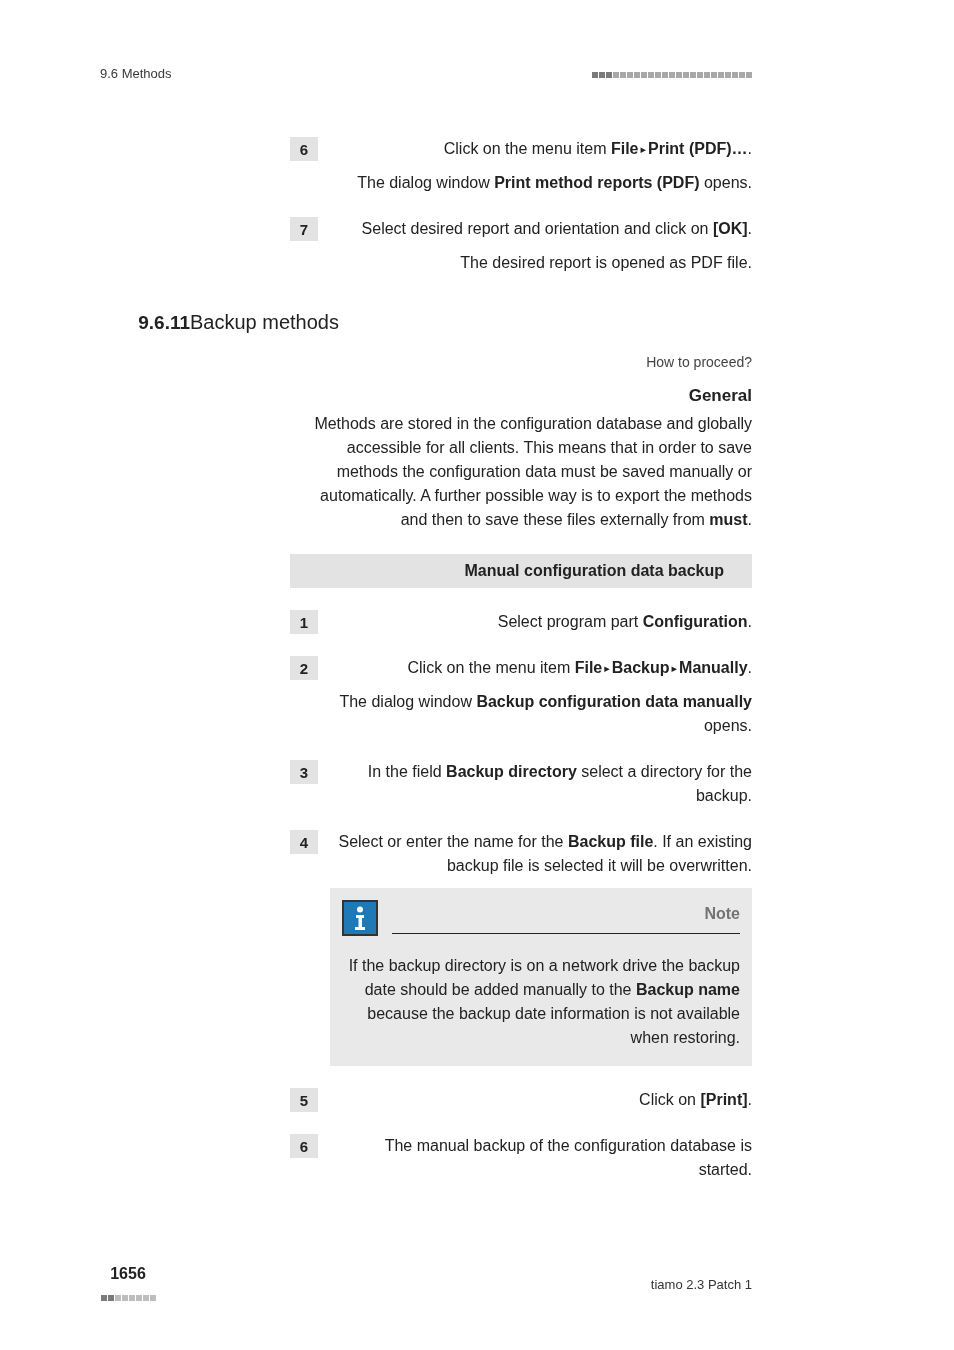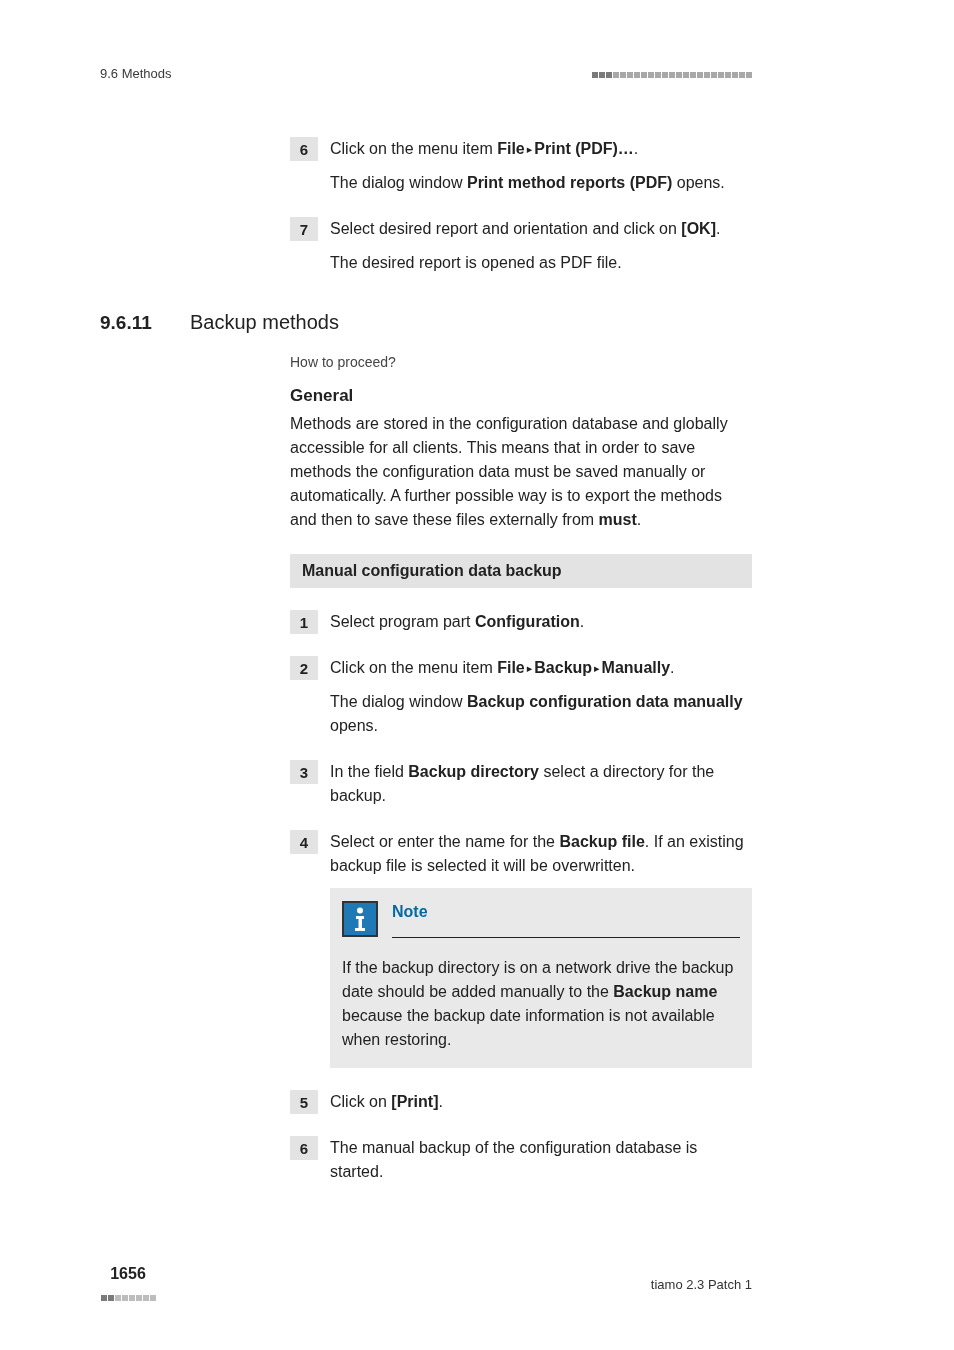--- a/index.html
+++ b/index.html
@@ -1,41 +1,41 @@
 <!DOCTYPE html>
 <html><head>
 <meta charset="utf-8">
 <style>
   * { box-sizing: border-box; margin: 0; padding: 0; }
   html, body { width: 954px; height: 1350px; background: #fff; font-family: "Segoe UI", "Helvetica Neue", Arial, sans-serif; color: #222; }
-  .page { position: relative; width: 852px; height: 1350px; padding: 66px 100px 40px 100px; }
+  .page { position: relative; width: 852px; height: 1350px; padding: 66px 100px 40px 100px; text-align: right; }
   .header { display: flex; justify-content: space-between; align-items: center; font-size: 13px; color: #3a3a3a; margin-bottom: 56px; }
   .header-dots span { display:inline-block; width:6px; height:6px; background:#a8a8a8; margin-left:1px; }
   .header-dots span:nth-child(1),
   .header-dots span:nth-child(2),
   .header-dots span:nth-child(3){ background:#7a7a7a; }
   .content { margin-left: 190px; }
   .step { display:flex; margin-bottom: 22px; }
   .step-num { flex: 0 0 28px; height: 24px; background: #e3e3e3; color:#222; font-weight:700; font-size:15px; display:flex; align-items:center; justify-content:center; margin-right: 12px; }
   .step-body { flex:1; font-size:16px; line-height:1.5; color:#222; }
   .step-body p { margin-bottom: 10px; }
   .step-body p:last-child { margin-bottom: 0; }
   .section-row { display:flex; align-items:baseline; margin-top: 36px; margin-bottom: 20px; }
   .section-num { font-weight:800; font-size:19px; width:90px; margin-left:-190px; padding-left:0; }
   .section-title { font-weight:400; font-size:20px; }
   .howto { font-size:14px; color:#444; margin-top:2px; margin-bottom:16px; }
   .sub-heading { font-weight:800; font-size:17px; margin-bottom:6px; margin-top:6px; }
   .para { font-size:16px; line-height:1.5; margin-bottom:18px; }
-  .instr-bar { background:#e3e3e3; padding:8px 12px; font-weight:800; font-size:16px; margin-top:22px; margin-bottom:22px; }
+  .instr-bar { background:#e3e3e3; padding:8px 28px; font-weight:800; font-size:16px; margin-top:22px; margin-bottom:22px; }
   .note-wrap { background:#e9e9e9; padding:12px 12px 16px 12px; margin-top:8px; }
   .note-head-row { display:flex; align-items:center; gap:14px; margin-bottom:18px; }
   .note-icon { width:36px; height:36px; background:#1f79b7; border:2px solid #333; display:flex; align-items:center; justify-content:center; }
   .note-icon svg { width:20px; height:26px; }
   .note-title-cell { flex:1; }
-  .note-title { font-weight:700; font-size:16px; color:#0369a1; display:block; padding-bottom:13px; border-bottom:1.5px solid #222; }
+  .note-title { font-weight:700; font-size:16px; color:#737373; display:block; padding-bottom:7px; border-bottom:1.5px solid #222; }
   .note-body { font-size:16px; line-height:1.5; }
   .tria { display:inline-block; font-size:11px; vertical-align:1px; padding:0 2px; }
   b { font-weight:700; }
   .footer { position:absolute; bottom:46px; left:100px; right:100px; display:flex; justify-content:space-between; align-items:center; font-size:13px; }
   .footer-left { display:flex; align-items:center; gap:6px;flex-direction:column; }
   .footer-page { font-weight:800; font-size:16px; }
   .footer-dots span { display:inline-block; width:6px; height:6px; background:#bdbdbd; margin-left:1px; }
   .footer-dots span:nth-child(1),
   .footer-dots span:nth-child(2){ background:#7a7a7a; }
   .footer-right { color:#333; }

